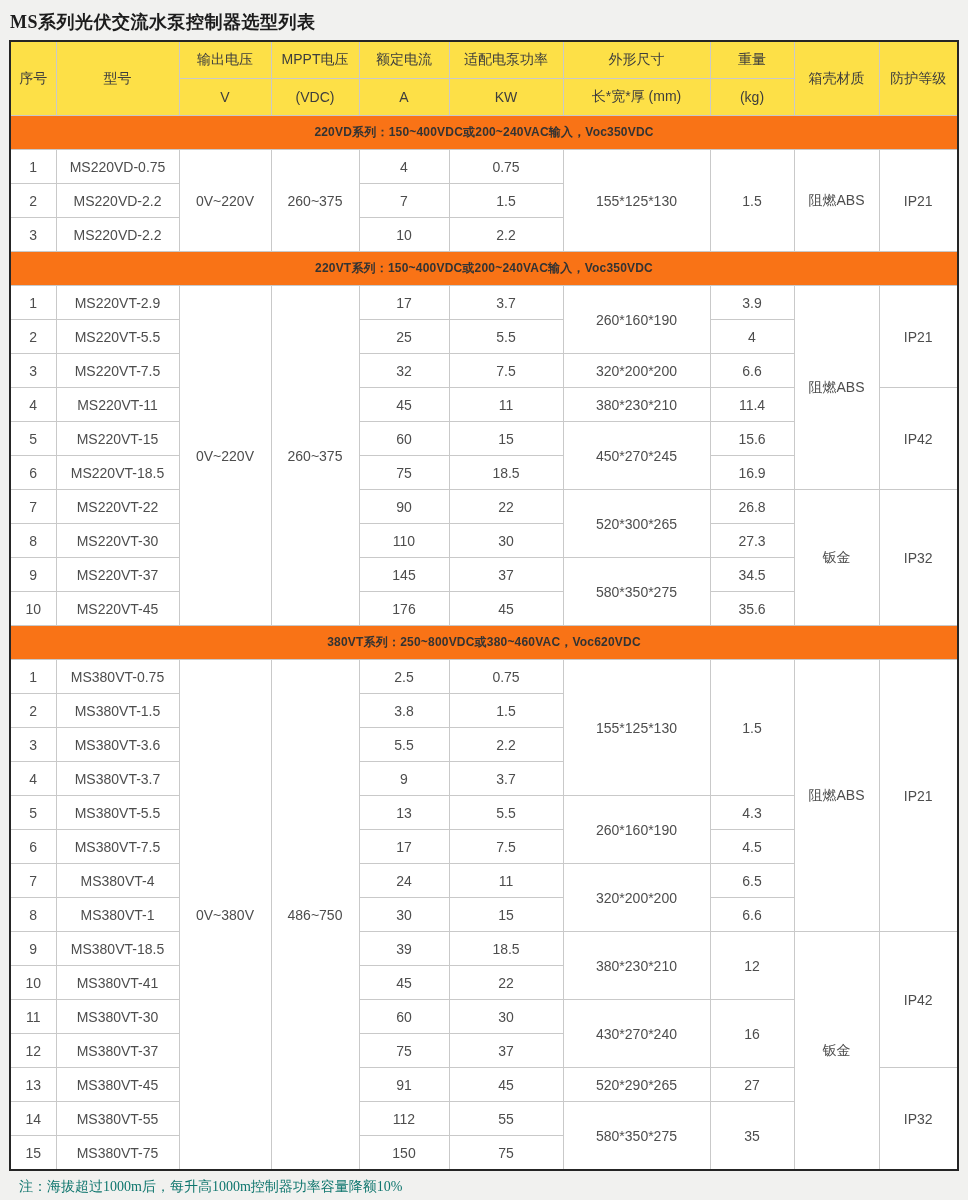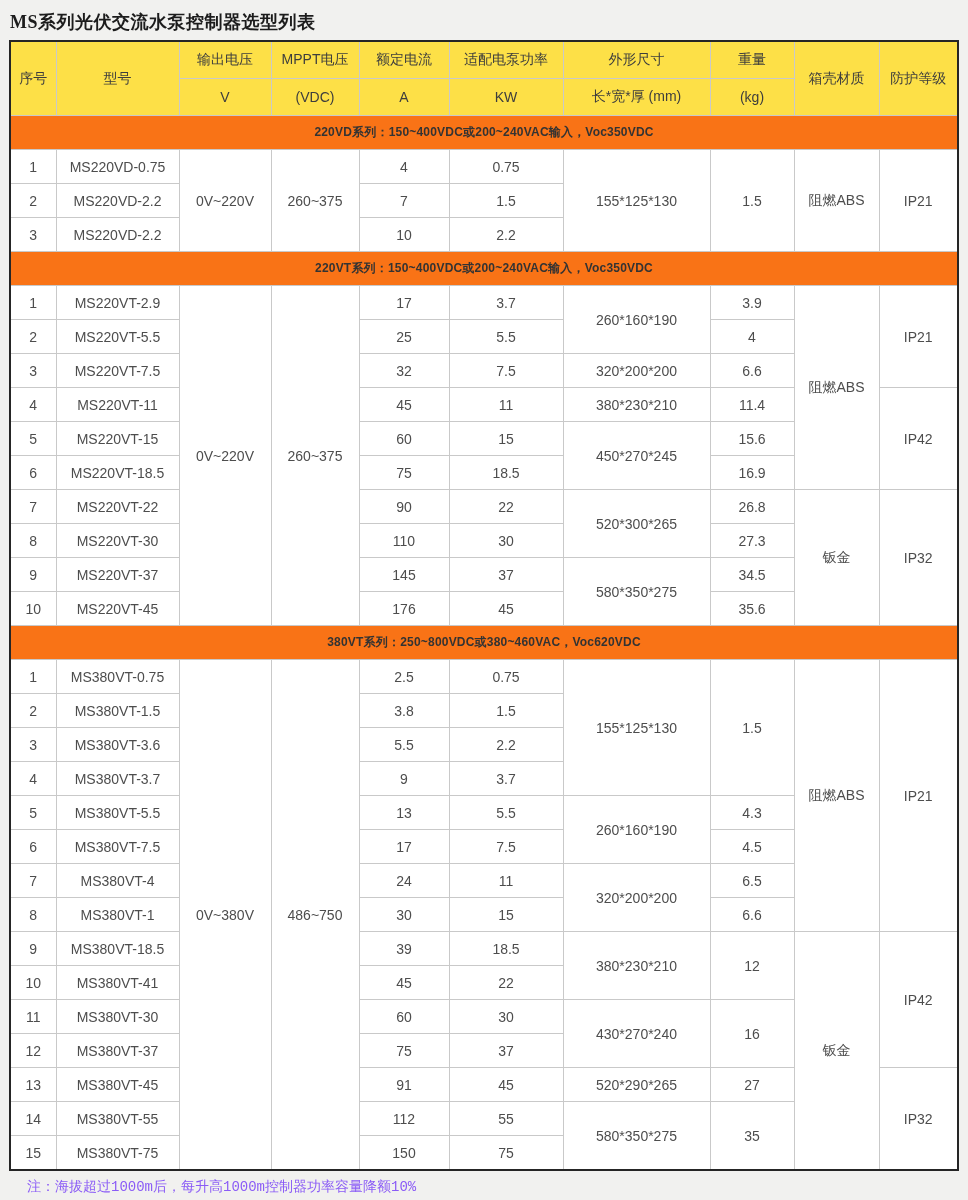--- a/index.html
+++ b/index.html
@@ -49,24 +49,24 @@
   }
   table.spec tr.section-row td {
     background: #f97316;
     font-weight: bold;
     color: #333333;
     height: 33px;
     font-size: 12px;
     letter-spacing: 0.2px;
   }
   .note {
-    font-family: Liberation Mono, monospace;
+    font-family: Liberation Serif, serif;
     font-size: 14px;
-    color: #8b5cf6;
-    margin: 7px 0 0 18px;
+    color: #0f766e;
+    margin: 7px 0 0 10px;
   }
 </style>
 </head>
 <body>
 
 <div class="page">
 
   <div class="page-title">MS系列光伏交流水泵控制器选型列表</div>
 
   <table class="spec">

